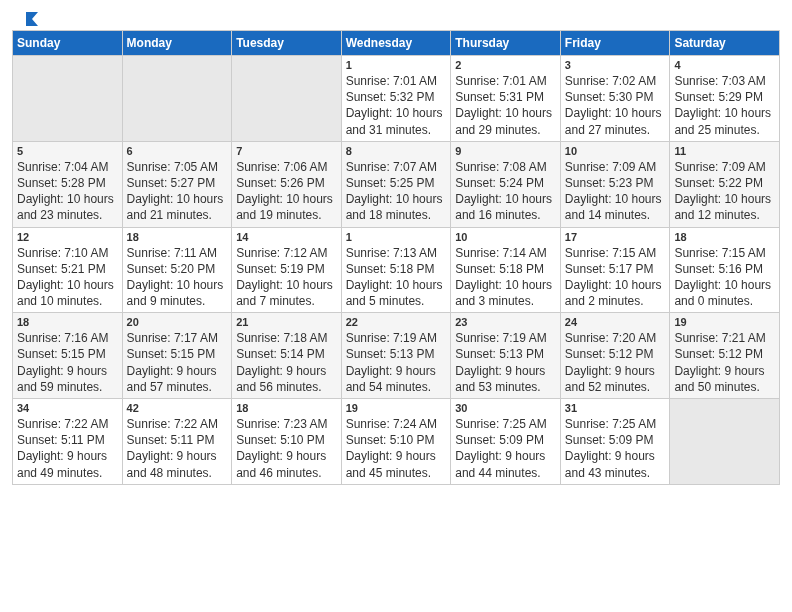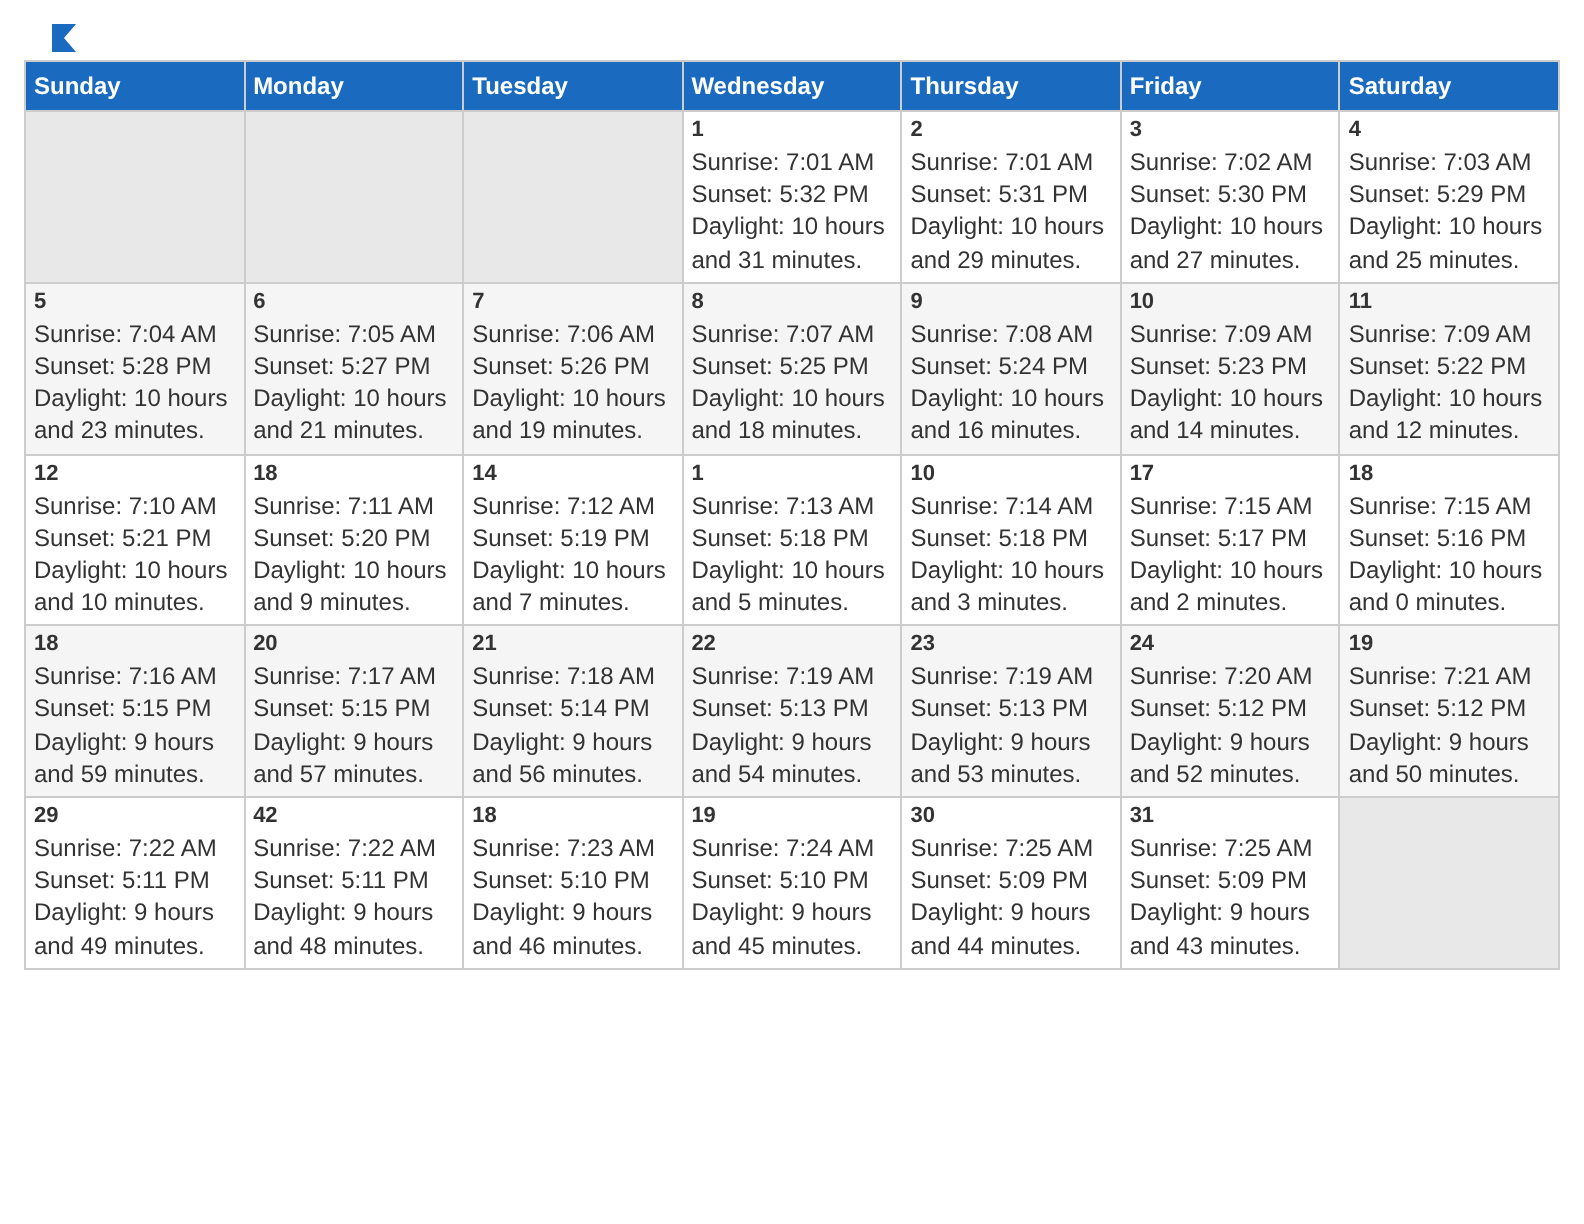--- a/index.html
+++ b/index.html
@@ -240,21 +240,21 @@
             <div class="day-number">24</div>
             <div class="day-info">Sunrise: 7:20 AM<br>Sunset: 5:12 PM<br>Daylight: 9 hours and 52 minutes.</div>
           </td>
           <td>
             <div class="day-number">19</div>
             <div class="day-info">Sunrise: 7:21 AM<br>Sunset: 5:12 PM<br>Daylight: 9 hours and 50 minutes.</div>
           </td>
         </tr>
         <tr>
           <td>
-            <div class="day-number">29</div>
+            <div class="day-number">34</div>
             <div class="day-info">Sunrise: 7:22 AM<br>Sunset: 5:11 PM<br>Daylight: 9 hours and 49 minutes.</div>
           </td>
           <td>
             <div class="day-number">42</div>
             <div class="day-info">Sunrise: 7:22 AM<br>Sunset: 5:11 PM<br>Daylight: 9 hours and 48 minutes.</div>
           </td>
           <td>
             <div class="day-number">18</div>
             <div class="day-info">Sunrise: 7:23 AM<br>Sunset: 5:10 PM<br>Daylight: 9 hours and 46 minutes.</div>
           </td>

